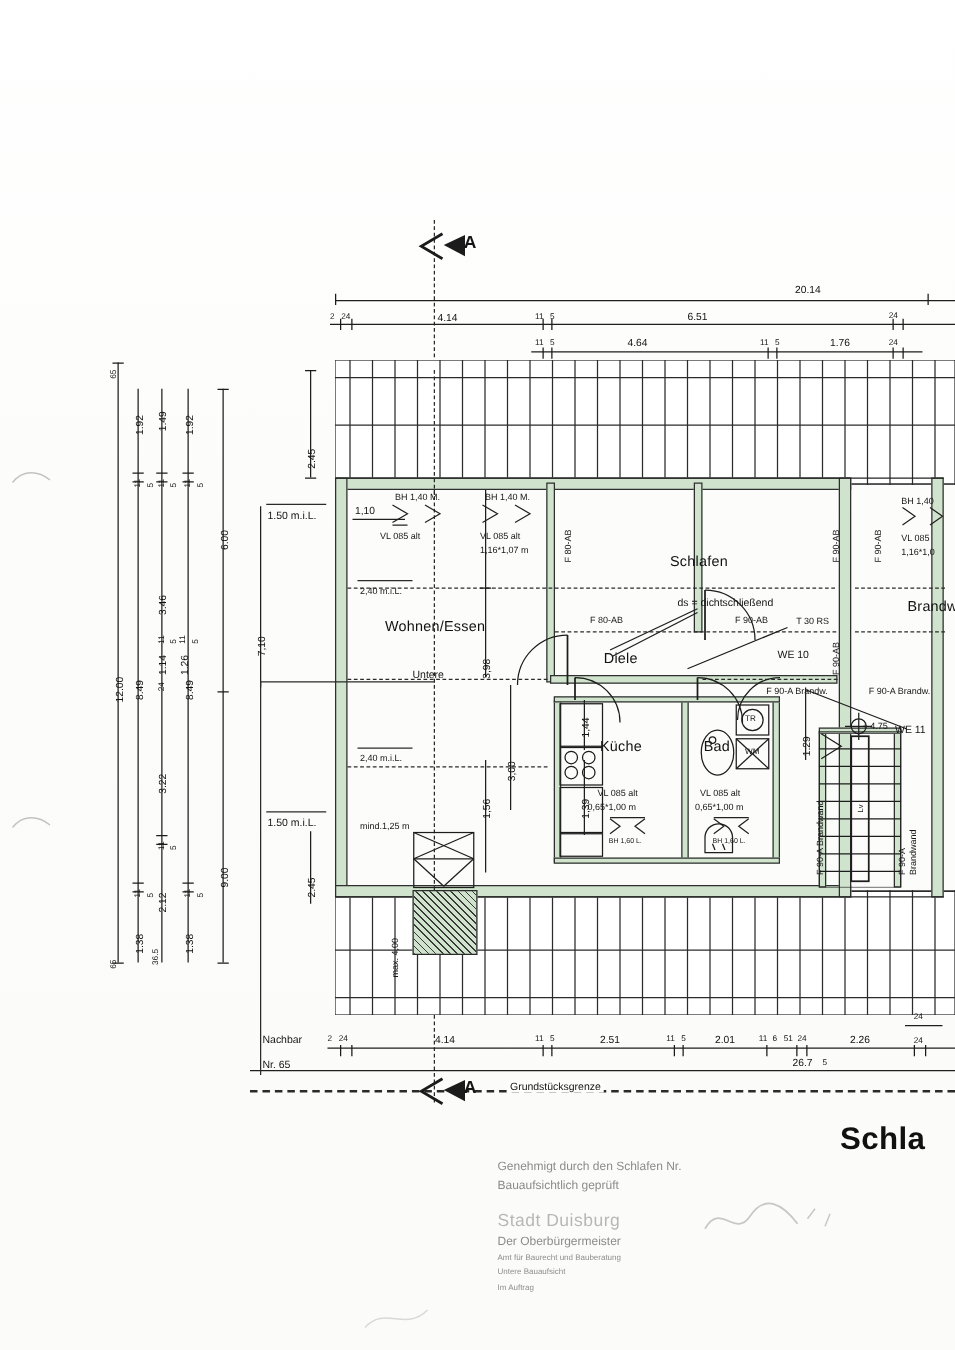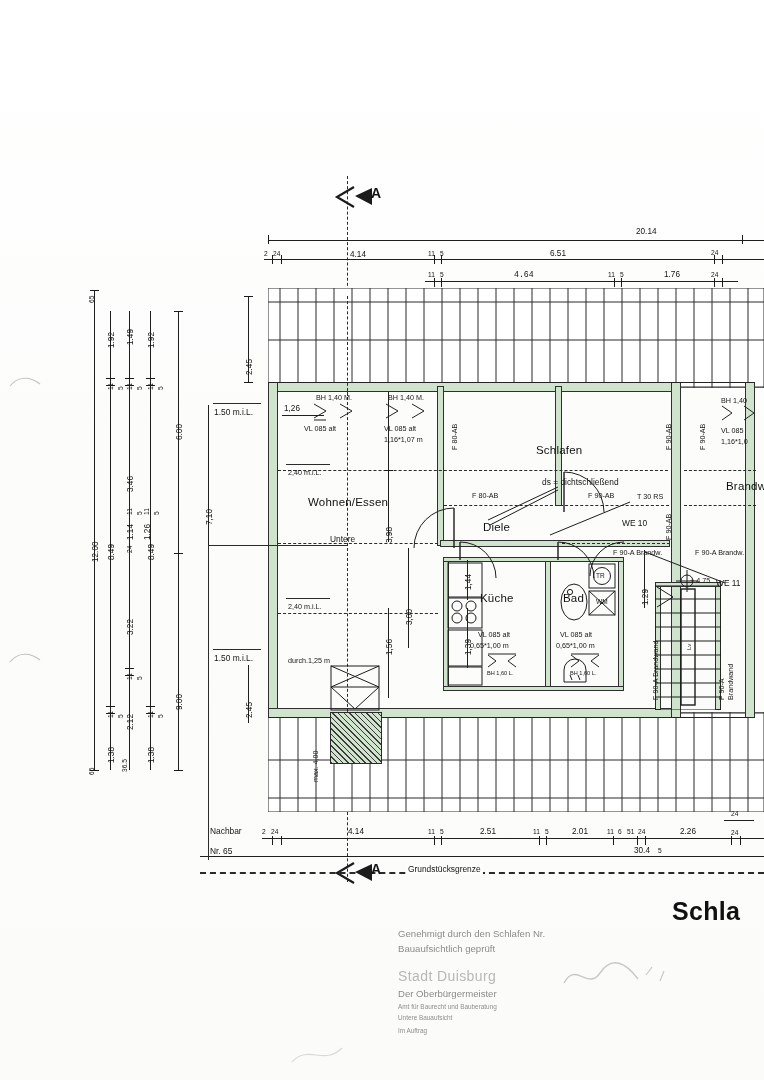--- a/index.html
+++ b/index.html
@@ -74,21 +74,21 @@
   <div class="dimtxt" style="left:550px;top:249px;">6.51</div>
   <div class="dimtxt-s" style="left:711px;top:249px;">24</div>
   <div class="tick" style="left:714px;top:255px;"></div>
   <div class="tick" style="left:722px;top:255px;"></div>
 
   <div class="dim-line" style="left:425px;top:281px;width:313px;"></div>
   <div class="dimtxt-s" style="left:428px;top:271px;">11</div>
   <div class="dimtxt-s" style="left:440px;top:271px;">5</div>
   <div class="tick" style="left:434px;top:278px;"></div>
   <div class="tick" style="left:441px;top:278px;"></div>
-  <div class="dimtxt" style="left:514px;top:270px;font-family:Liberation Mono, monospace;">4.64</div>
+  <div class="dimtxt" style="left:502px;top:270px;">4.64</div>
   <div class="dimtxt-s" style="left:608px;top:271px;">11</div>
   <div class="dimtxt-s" style="left:620px;top:271px;">5</div>
   <div class="tick" style="left:614px;top:278px;"></div>
   <div class="tick" style="left:621px;top:278px;"></div>
   <div class="dimtxt" style="left:664px;top:270px;">1.76</div>
   <div class="dimtxt-s" style="left:711px;top:271px;">24</div>
   <div class="tick" style="left:714px;top:278px;"></div>
   <div class="tick" style="left:722px;top:278px;"></div>
 
   <div class="dimtxt-s rot90" style="left:88px;top:303px;">65</div>
@@ -282,21 +282,21 @@
   <div class="roomname" style="left:563px;top:592px;">Bad</div>
   <div class="roomname" style="left:536px;top:444px;">Schlafen</div>
   <div class="roomname" style="left:726px;top:480px;">Brandw</div>
 
   <div class="note9" style="left:330px;top:534px;">Untere</div>
 
   <div class="note9" style="left:214px;top:407px;">1.50 m.i.L.</div>
   <div class="note9" style="left:214px;top:653px;">1.50 m.i.L.</div>
   <div class="note" style="left:288px;top:468px;">2,40 m.i.L.</div>
   <div class="note" style="left:288px;top:602px;">2,40 m.i.L.</div>
-  <div class="note" style="left:288px;top:656px;">durch.1,25 m</div>
+  <div class="note" style="left:288px;top:656px;">mind.1,25 m</div>
   <div class="note rot90" style="left:311px;top:782px;">max. 4,00</div>
 
   <div class="thinline" style="left:286px;top:464px;width:44px;height:1px;"></div>
   <div class="thinline" style="left:286px;top:598px;width:44px;height:1px;"></div>
   <div class="thinline" style="left:213px;top:403px;width:48px;height:1px;"></div>
   <div class="thinline" style="left:213px;top:649px;width:48px;height:1px;"></div>
 
   <div class="note" style="left:316px;top:393px;">BH 1,40 M.</div>
   <div class="note" style="left:304px;top:424px;">VL  085 alt</div>
   <svg class="abs" style="left:312px;top:400px;" width="56" height="22">
@@ -475,21 +475,21 @@
   <div class="dimtxt rot90" style="left:245px;top:718px;">2.45</div>
 
   <div class="dimtxt rot90" style="left:464px;top:590px;">1,44</div>
   <div class="dimtxt rot90" style="left:464px;top:655px;">1,39</div>
   <div class="dim-vline" style="left:467px;top:560px;height:40px;"></div>
   <div class="dim-vline" style="left:467px;top:608px;height:60px;"></div>
 
   <div class="dimtxt rot90" style="left:641px;top:605px;">1.29</div>
   <div class="dim-vline" style="left:644px;top:550px;height:58px;"></div>
 
-  <div class="dimtxt" style="left:284px;top:404px;">1,26</div>
+  <div class="dimtxt" style="left:284px;top:404px;">1,10</div>
   <div class="dim-line" style="left:282px;top:415px;width:42px;"></div>
 
   <div class="dim-line" style="left:262px;top:838px;width:502px;"></div>
   <div class="dimtxt-s" style="left:262px;top:828px;">2</div>
   <div class="dimtxt-s" style="left:271px;top:828px;">24</div>
   <div class="tick" style="left:272px;top:836px;"></div>
   <div class="tick" style="left:281px;top:836px;"></div>
   <div class="dimtxt" style="left:348px;top:827px;">4.14</div>
   <div class="dimtxt-s" style="left:428px;top:828px;">11</div>
   <div class="dimtxt-s" style="left:440px;top:828px;">5</div>
@@ -509,21 +509,21 @@
   <div class="tick" style="left:637px;top:836px;"></div>
   <div class="tick" style="left:645px;top:836px;"></div>
   <div class="dimtxt" style="left:680px;top:827px;">2.26</div>
   <div class="dimtxt-s" style="left:731px;top:810px;">24</div>
   <div class="dimtxt-s" style="left:731px;top:829px;">24</div>
   <div class="tick" style="left:731px;top:836px;"></div>
   <div class="tick" style="left:740px;top:836px;"></div>
   <div class="dim-line" style="left:724px;top:820px;width:30px;"></div>
 
   <div class="dim-line" style="left:200px;top:856px;width:564px;"></div>
-  <div class="dimtxt" style="left:634px;top:846px;">30.4</div>
+  <div class="dimtxt" style="left:634px;top:846px;">26.7</div>
   <div class="dimtxt-s" style="left:658px;top:847px;">5</div>
 
   <div class="note9" style="left:210px;top:826px;">Nachbar</div>
   <div class="note9" style="left:210px;top:846px;">Nr. 65</div>
 
   <div class="thinline" style="left:208px;top:545px;width:1px;height:315px;"></div>
   <div class="thinline" style="left:208px;top:545px;width:140px;height:1px;"></div>
 
   <div class="dashdot" style="left:200px;top:872px;width:564px;border-top:2px dashed #2a2a2a;"></div>
   <div class="note9" style="left:406px;top:864px;background:#fdfdfc;padding:0 2px;">Grundstücksgrenze</div>

